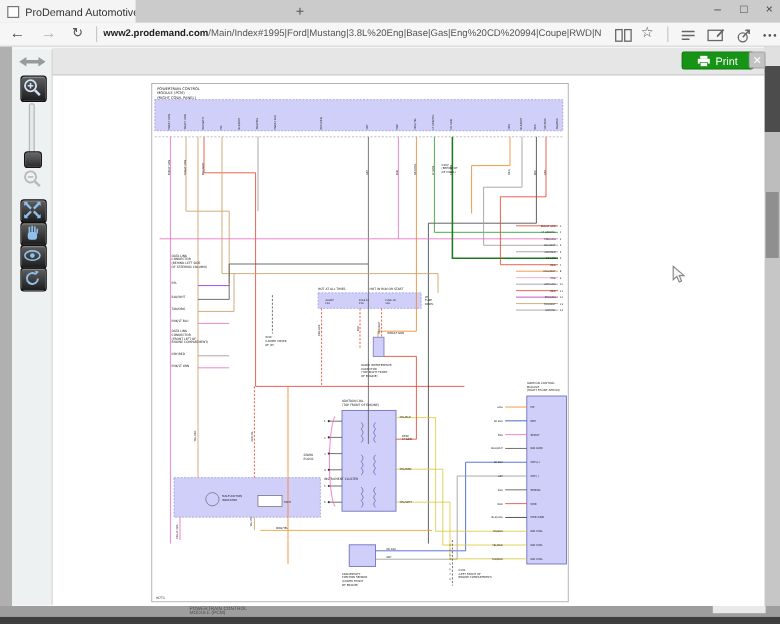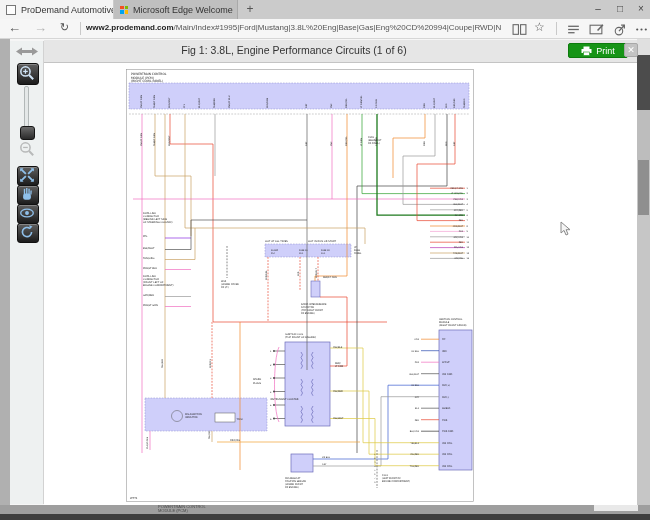--- a/index.html
+++ b/index.html
@@ -52,29 +52,20 @@
 <body>
 
 <div id="screen">
 
   <div class="ab tabstrip">
     <div class="ab tab active" style="left:0;width:113px;">
       <span class="favicon"></span>
       <span>ProDemand Automotive</span>
 
     </div>
-    <div class="ab tab inactive" style="left:114px;width:124px;">
-      <span class="mslogo">
-        <span id="ms0" style="background: rgb(242, 80, 34);"></span>
-          <span id="ms1" style="background: rgb(127, 186, 0);"></span>
-          <span id="ms2" style="background: rgb(0, 164, 239);"></span>
-          <span id="ms3" style="background: rgb(255, 185, 0);"></span>
-      </span>
-      <span>Microsoft Edge Welcome</span>
-    </div>
     <div class="ab newtab">+</div>
     <div class="ab winbtn" style="left:588px;">–</div>
     <div class="ab winbtn" style="left:610px;">□</div>
     <div class="ab winbtn" style="left:631px;">×</div>
   </div>
 
   <div class="ab toolbar"></div>
   <div class="ab navglyph" style="left:8px;">←</div>
   <div class="ab navglyph" style="left:34px;color:#b3b3b3;">→</div>
   <div class="ab navglyph" style="left:60px;font-size:11px;top:21px;">↻</div>
@@ -110,21 +101,20 @@
 
   <div class="ab edge-strip"></div>
   <div class="ab scrollstrip">
     <div class="ab" style="left:0;top:0;width:13px;height:16px;background:#e0e0e0;"></div>
     <div class="ab" style="left:0;top:16px;width:13px;height:55px;background:#4c4c4c;"></div>
     <div class="ab" style="left:0;top:71px;width:13px;height:50px;background:#bdbdbd;"></div>
     <div class="ab" style="left:1px;top:121px;width:11px;height:55px;background:#8f8f8f;"></div>
   </div>
 
   <div class="ab vhead"></div>
-  <div class="ab vtitle">Fig 1: 3.8L, Engine Performance Circuits (1 of 6)</div>
   <div class="ab printbtn">
     <svg width="11" height="10" viewBox="0 0 11 10">
       <rect x="2.5" y="0.5" width="6" height="2.5" fill="#fff"></rect>
       <rect x="0.5" y="3" width="10" height="4" fill="#fff"></rect>
       <rect x="2.5" y="6" width="6" height="3.5" fill="#fff" stroke="#169416" stroke-width="0.6"></rect>
     </svg>
     <span>Print</span>
   </div>
   <div class="ab vclose">✕</div>
 

